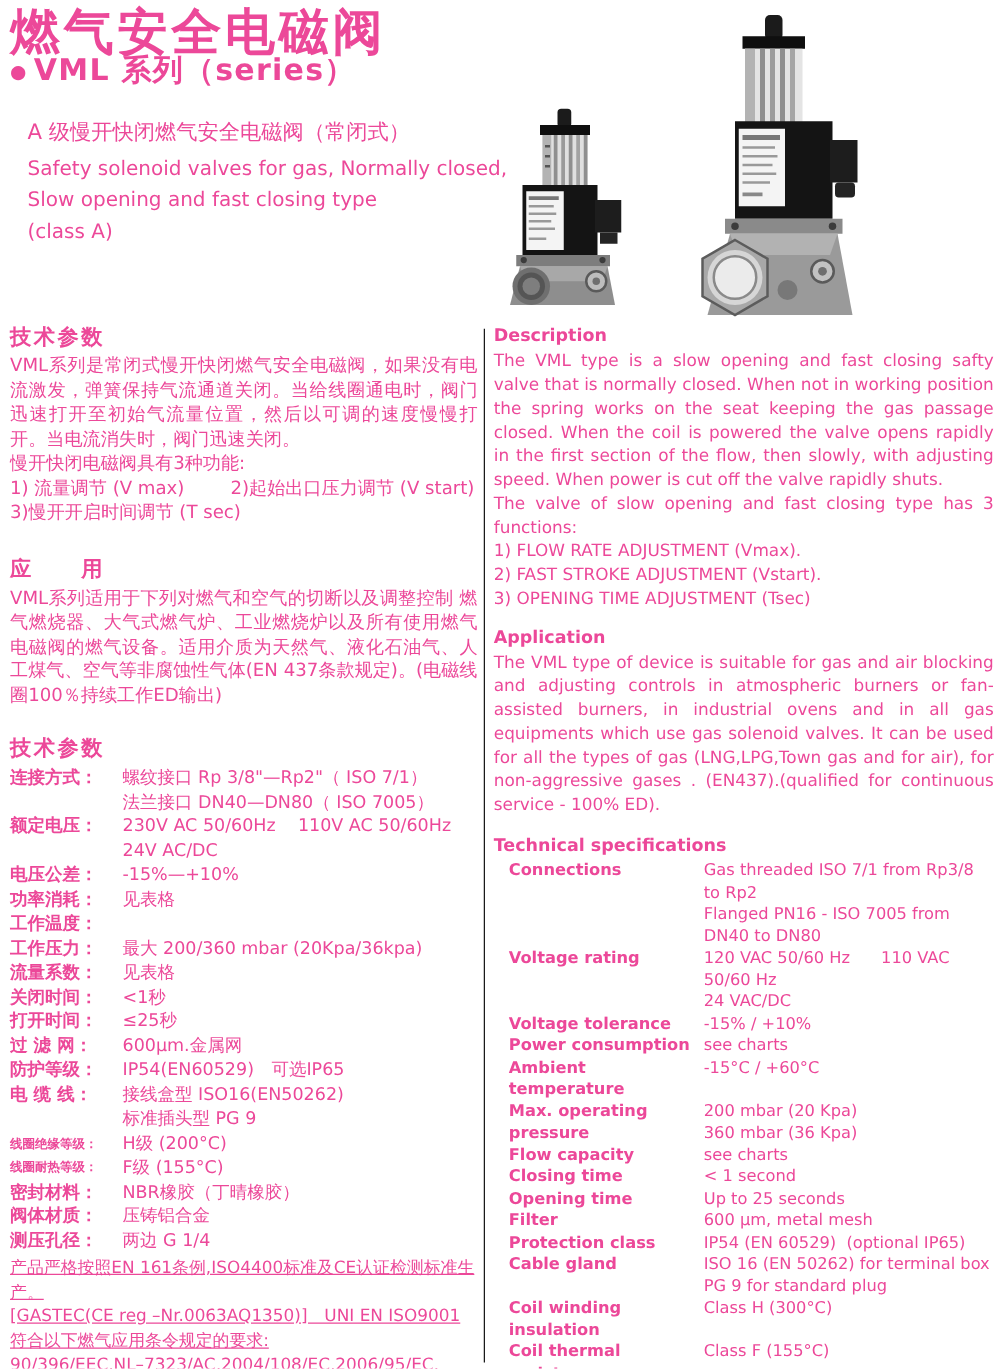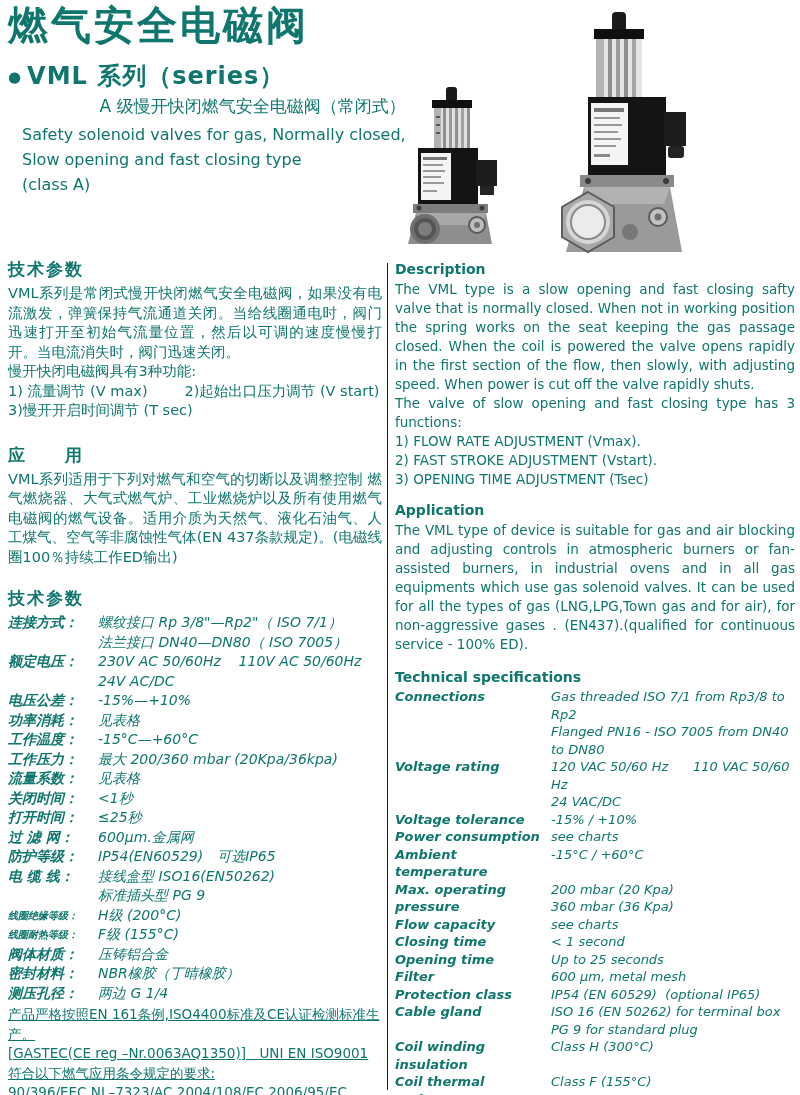--- a/index.html
+++ b/index.html
@@ -1,62 +1,62 @@
 <!DOCTYPE html>
 <html><head>
 <meta charset="utf-8">
 <style>
   html,body { margin:0; padding:0; background:#fff; }
   .page {
     position:relative; width:800px; height:1095px; background:#fff;
-    font-family:"DejaVu Sans", sans-serif; color:#0f766e; overflow:hidden;
+    font-family:"DejaVu Sans", sans-serif; color:#ec4899; overflow:hidden;
   }
   .title {
     position:absolute; left:8px; top:-2px; margin:0;
     font-size:40px; font-weight:900; letter-spacing:3px;
   }
   .series {
-    position:absolute; left:8px; top:60px;
+    position:absolute; left:8px; top:40px;
     font-size:24px; font-weight:bold; letter-spacing:1px;
   }
   .series .bullet { font-size:15px; vertical-align:middle; margin-right:5px; }
   .subtitle { position:absolute; left:22px; top:94px; line-height:25px; }
-  .subtitle .zh { font-size:17px; margin-bottom:3px;text-align:right; }
+  .subtitle .zh { font-size:17px; margin-bottom:3px; }
   .subtitle .line { font-size:16px; }
   .photo { position:absolute; }
   .photo.small { left:398px; top:86px; }
   .photo.large { left:550px; top:12px; }
   .divider { position:absolute; left:387px; top:263px; width:1px; height:827px; background:#1a1a1a; }
 
   .col-left  { position:absolute; left:8px;  top:258px; width:374px; }
   .col-right { position:absolute; left:395px; top:261px; width:400px; }
 
   .zh-head { margin:0 0 3px 0; font-size:17px; font-weight:bold; letter-spacing:2px; }
   .zh-body { font-size:14.5px; line-height:19.5px; text-align:justify; }
   .pre .line, .pre { white-space:pre-wrap; }
   .sec-app  { margin-top:23px; }
   .sec-tech { margin-top:20px; }
   .spec-table { margin-top:3px; }
 
-  .spec-row { display:flex;font-style:italic; }
+  .spec-row { display:flex; }
   .col-left .spec-row { font-size:14px; line-height:19.5px; }
   .col-left .spec-label { flex:none; width:90px; font-weight:bold; white-space:nowrap; }
   .col-left .spec-row.small-label .spec-label { font-size:10px; }
   .spec-values { flex:1; }
   .spec-value { white-space:pre-wrap; }
 
   .notes { margin-top:2px; }
   .notes .line { font-size:13.5px; line-height:19.5px; white-space:pre-wrap;text-decoration:underline; }
 
   .en-head { margin:0 0 3px 0; font-size:14px; font-weight:bold; }
   .en-body { font-size:13.5px; line-height:19px; text-align:justify; }
   .en-list .line { font-size:13.5px; line-height:19px; }
   .r-app  { margin-top:13px; }
   .r-tech { margin-top:15px; }
-  .col-right .spec-row { font-size:13px; line-height:17.5px; }
+  .col-right .spec-row { font-size:13px; line-height:17.5px;margin-left:12px; }
   .col-right .spec-label { flex:none; width:156px; font-weight:bold; }
 </style>
 </head>
 <body>
 
 <div class="page">
 
   <h1 class="title">燃气安全电磁阀</h1>
 
   <div class="series">
@@ -184,23 +184,20 @@
             </div>
           </div>
           <div class="spec-row">
             <div class="spec-label">功率消耗：</div>
             <div class="spec-values">
               <div class="spec-value">见表格</div>
             </div>
           </div>
           <div class="spec-row">
             <div class="spec-label">工作温度：</div>
-            <div class="spec-values">
-              <div class="spec-value">-15°C—+60°C</div>
-            </div>
           </div>
           <div class="spec-row">
             <div class="spec-label">工作压力：</div>
             <div class="spec-values">
               <div class="spec-value">最大 200/360 mbar (20Kpa/36kpa)</div>
             </div>
           </div>
           <div class="spec-row">
             <div class="spec-label">流量系数：</div>
             <div class="spec-values">
@@ -244,29 +241,29 @@
               <div class="spec-value">H级 (200°C)</div>
             </div>
           </div>
           <div class="spec-row small-label">
             <div class="spec-label">线圈耐热等级：</div>
             <div class="spec-values">
               <div class="spec-value">F级 (155°C)</div>
             </div>
           </div>
           <div class="spec-row">
+            <div class="spec-label">密封材料：</div>
+            <div class="spec-values">
+              <div class="spec-value">NBR橡胶（丁晴橡胶）</div>
+            </div>
+          </div>
+          <div class="spec-row">
             <div class="spec-label">阀体材质：</div>
             <div class="spec-values">
               <div class="spec-value">压铸铝合金</div>
-            </div>
-          </div>
-          <div class="spec-row">
-            <div class="spec-label">密封材料：</div>
-            <div class="spec-values">
-              <div class="spec-value">NBR橡胶（丁晴橡胶）</div>
             </div>
           </div>
           <div class="spec-row">
             <div class="spec-label">测压孔径：</div>
             <div class="spec-values">
               <div class="spec-value">两边 G 1/4</div>
             </div>
           </div>
         </div>
       <div class="notes">

